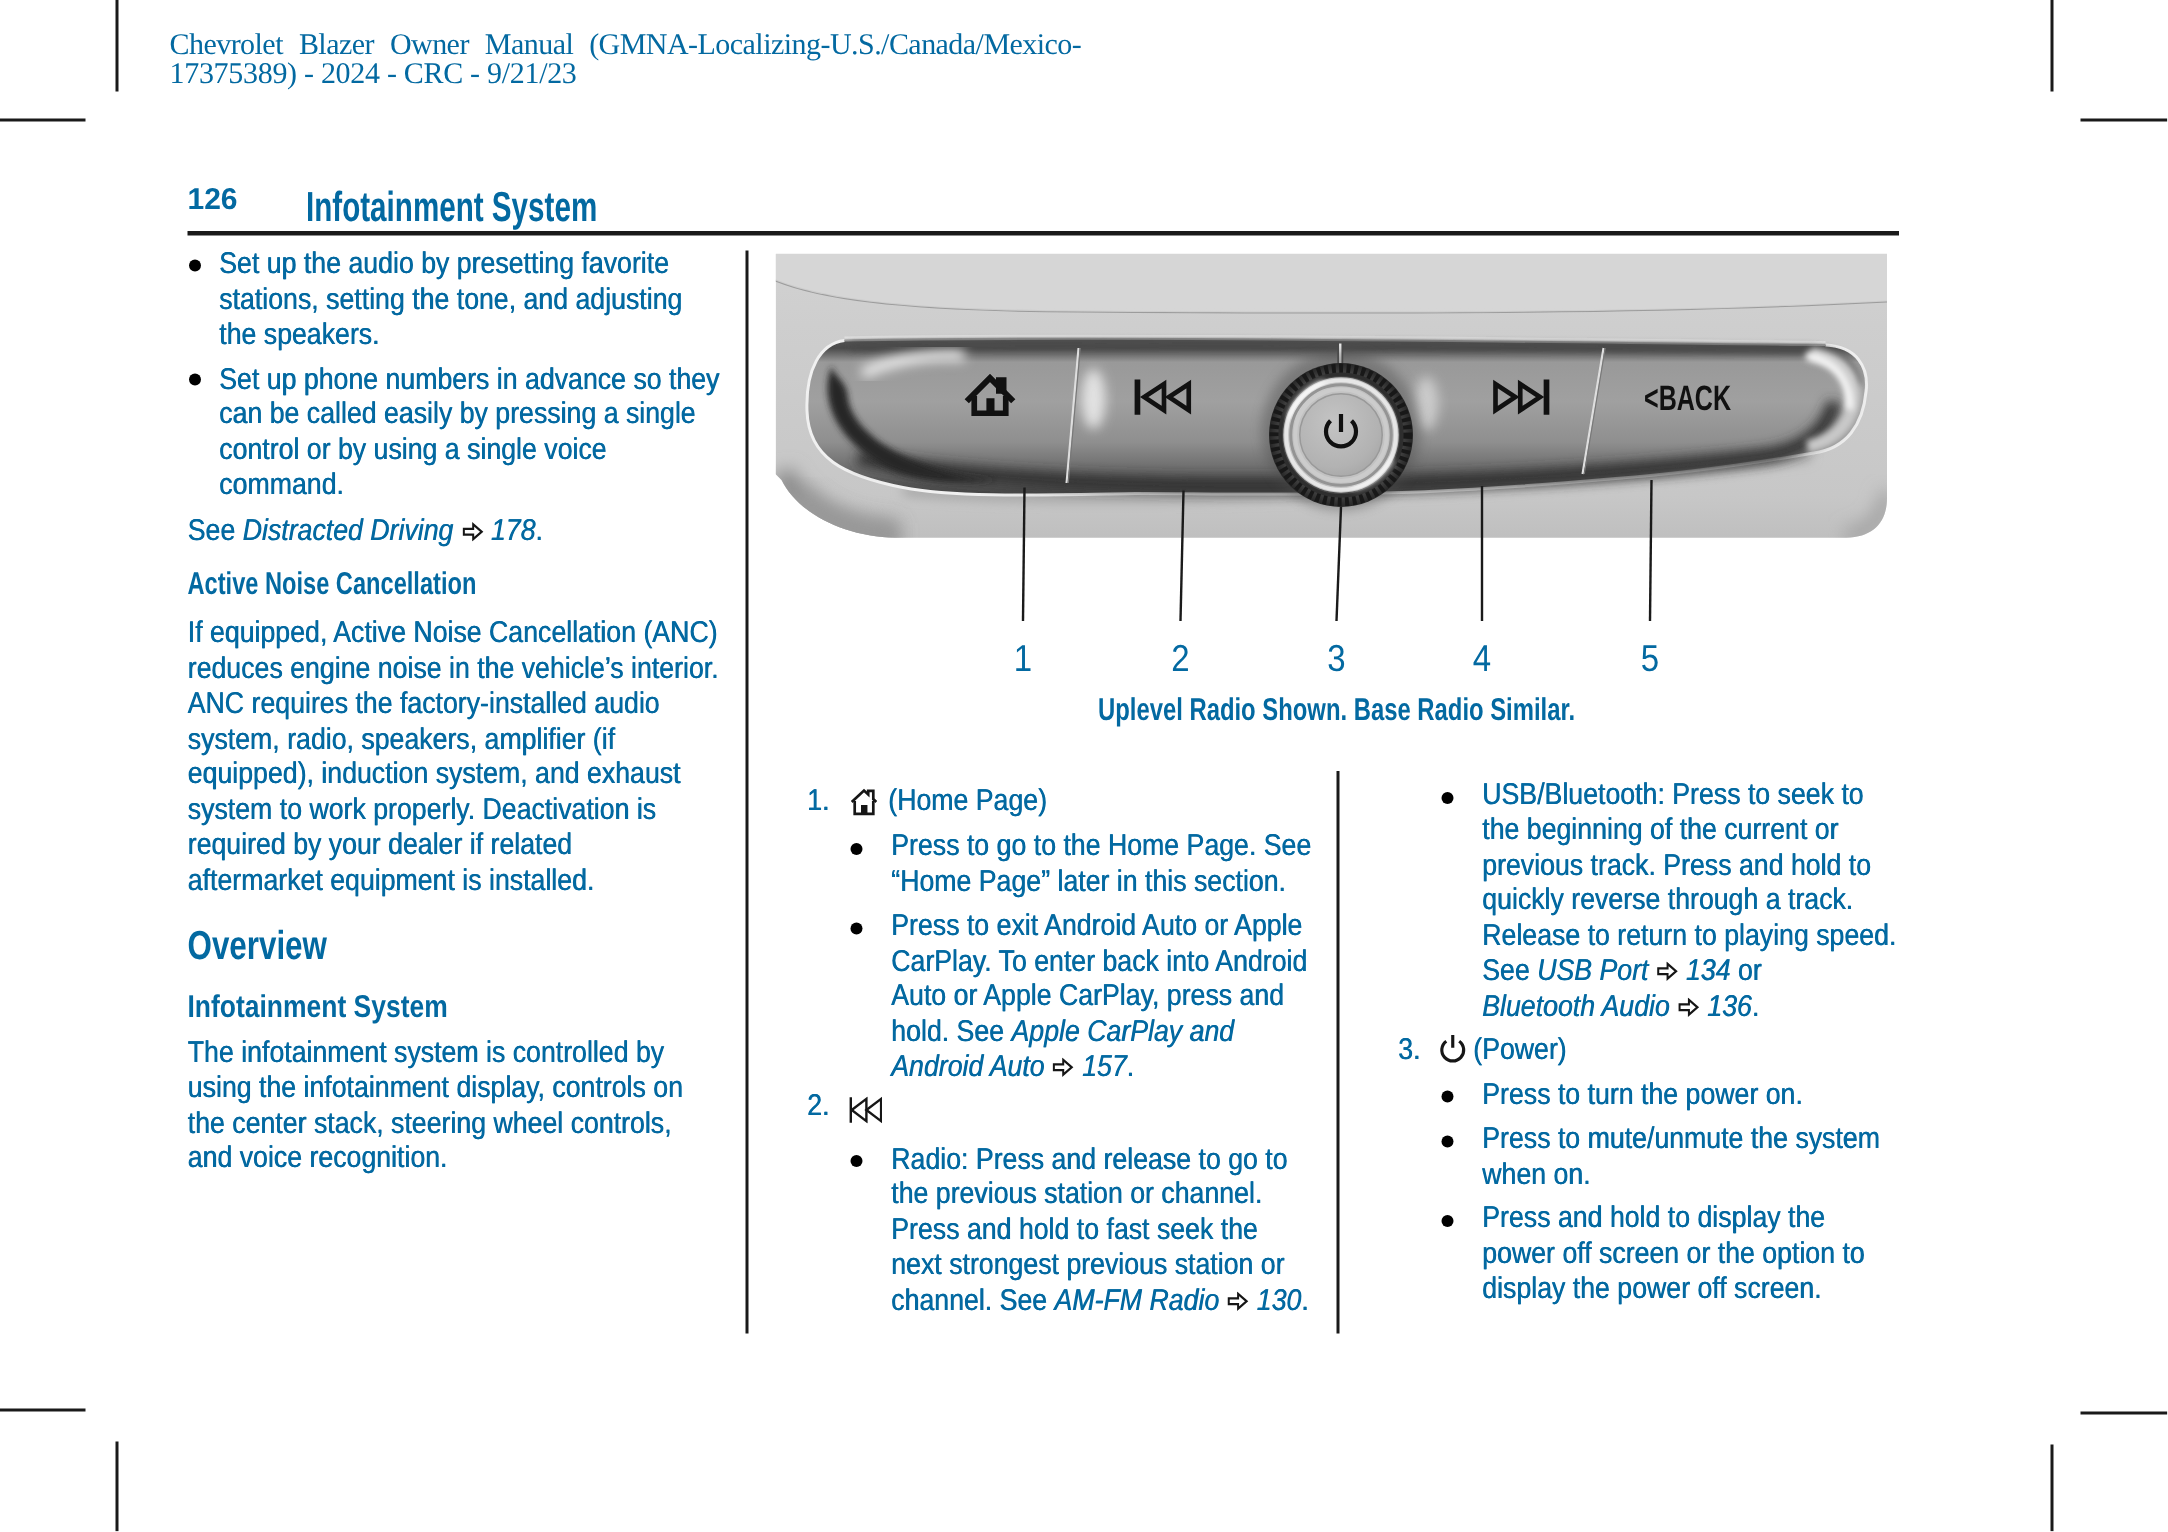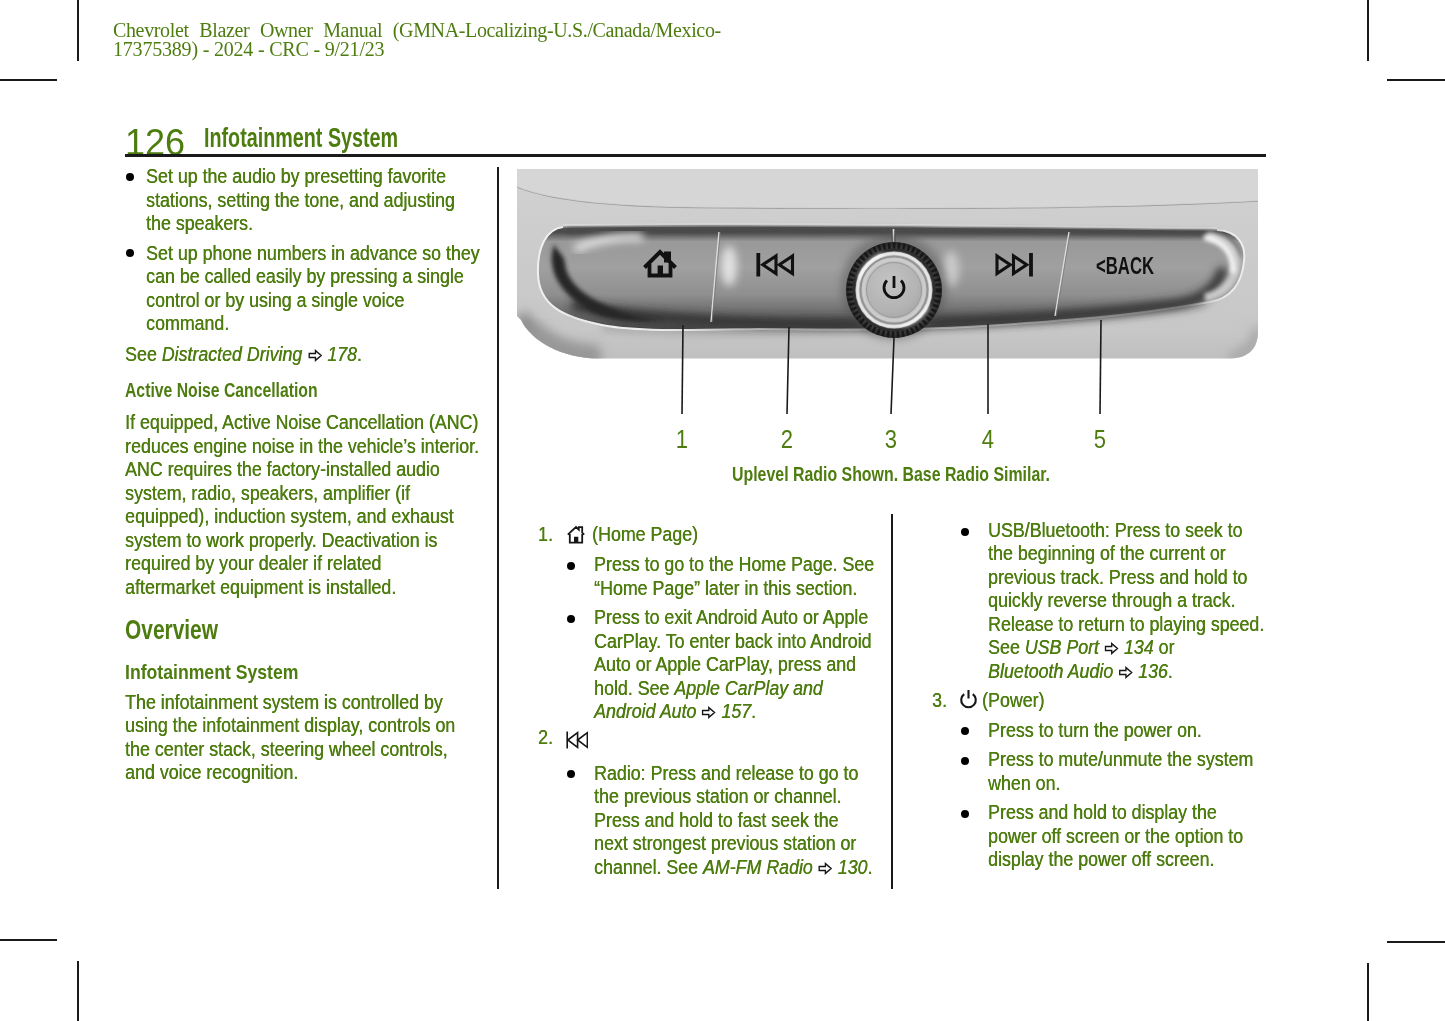--- a/index.html
+++ b/index.html
@@ -1,17 +1,17 @@
 <!DOCTYPE html>
 <html><head>
 <meta charset="utf-8">
 <style>
 html,body{margin:0;padding:0;background:#fff}
 #page{position:relative;width:1445px;height:1021px;background:#ffffff;overflow:hidden;
-  font-family:"Liberation Sans",sans-serif;color:#4d7c0f}
+  font-family:"Liberation Sans",sans-serif;color:#0369a1}
 .abs{position:absolute}
 .t{position:absolute;font-size:20px;line-height:23.5px;white-space:nowrap;
   transform:scaleX(0.89);transform-origin:0 0;text-shadow:0.4px 0 currentColor}
 .sub{position:absolute;font-size:21px;font-weight:bold;white-space:nowrap;
   transform:scaleX(0.75);transform-origin:0 0}
 .h1{position:absolute;font-size:27px;font-weight:bold;white-space:nowrap;
   transform:scaleX(0.774);transform-origin:0 0}
 .dot{position:absolute;width:8px;height:8px;border-radius:50%;background:#000}
 .mark{position:absolute;background:#1a1a1a}
 .num{position:absolute;font-size:25px;transform:scaleX(0.88);transform-origin:50% 0}
@@ -28,21 +28,21 @@
 <div class="mark" style="left:1387px;top:79px;width:58px;height:2px"></div>
 <div class="mark" style="left:0;top:939px;width:57px;height:2px"></div>
 <div class="mark" style="left:77px;top:961px;width:2px;height:60px"></div>
 <div class="mark" style="left:1387px;top:941px;width:58px;height:2px"></div>
 <div class="mark" style="left:1367px;top:963px;width:2px;height:58px"></div>
 
 <div class="abs" style="left:113px;top:20.5px;font-family:'Liberation Serif',serif;font-size:20px;line-height:19px;white-space:nowrap">
 <span style="word-spacing:6px;letter-spacing:-0.36px">Chevrolet Blazer Owner Manual (GMNA-Localizing-U.S./Canada/Mexico-</span><br><span style="letter-spacing:-0.2px">17375389) - 2024 - CRC - 9/21/23</span>
 </div>
 
-<div class="abs" style="left:125px;top:122px;font-size:36px;font-weight:normal">126</div>
+<div class="abs" style="left:125px;top:122px;font-size:20px;font-weight:bold">126</div>
 <div class="abs" style="left:204px;top:122px;font-size:28px;font-weight:bold;transform:scaleX(0.705);transform-origin:0 0;white-space:nowrap">Infotainment System</div>
 <div class="mark" style="left:125px;top:154px;width:1141px;height:3px"></div>
 
 <div class="mark" style="left:497px;top:167px;width:2px;height:722px"></div>
 <div class="mark" style="left:891px;top:514px;width:2px;height:375px"></div>
 
 <div class="dot" style="left:126px;top:173px"></div>
 <div class="t" style="left:146px;top:165.3px">Set up the audio by presetting favorite<br>stations, setting the tone, and adjusting<br>the speakers.</div>
 
 <div class="dot" style="left:126px;top:249px"></div>

